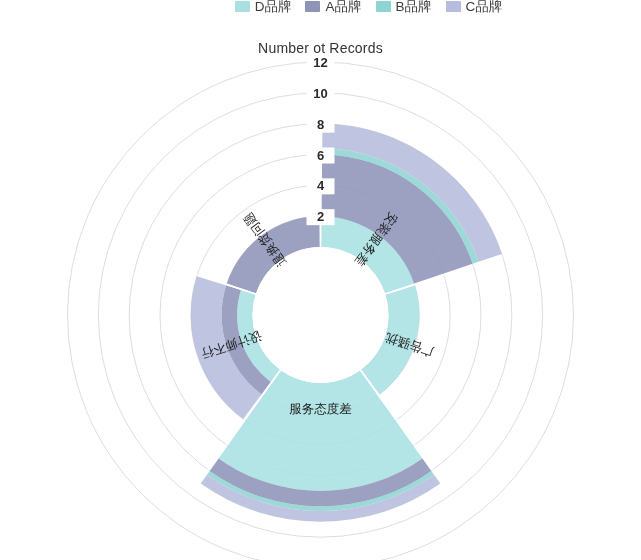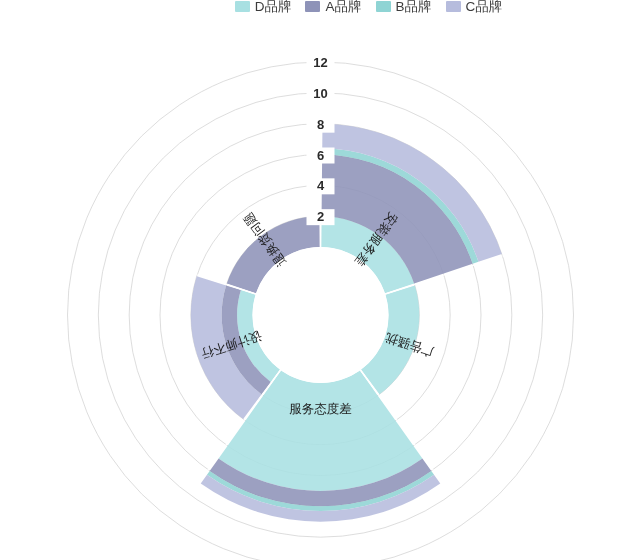--- a/index.html
+++ b/index.html
@@ -99,20 +99,21 @@
     <div class="legend-item">
       <span class="legend-swatch" style="background: rgb(143, 212, 212);"></span>
       <span class="legend-label">B品牌</span>
     </div>
     <div class="legend-item">
       <span class="legend-swatch" style="background: rgb(182, 188, 221);"></span>
       <span class="legend-label">C品牌</span>
     </div>
   </div>
 
+  <div class="chart-title">Number ot Records</div>
 
   <svg id="plot" width="641" height="560" viewBox="0 0 641 560">
     <g id="grid-layer">
         <circle cx="320.5" cy="315" r="98.83333333333333" class="grid-ring"></circle>
         <circle cx="320.5" cy="315" r="129.66666666666666" class="grid-ring"></circle>
         <circle cx="320.5" cy="315" r="160.5" class="grid-ring"></circle>
         <circle cx="320.5" cy="315" r="191.33333333333331" class="grid-ring"></circle>
         <circle cx="320.5" cy="315" r="222.16666666666669" class="grid-ring"></circle>
         <circle cx="320.5" cy="315" r="253" class="grid-ring"></circle>
       </g>

